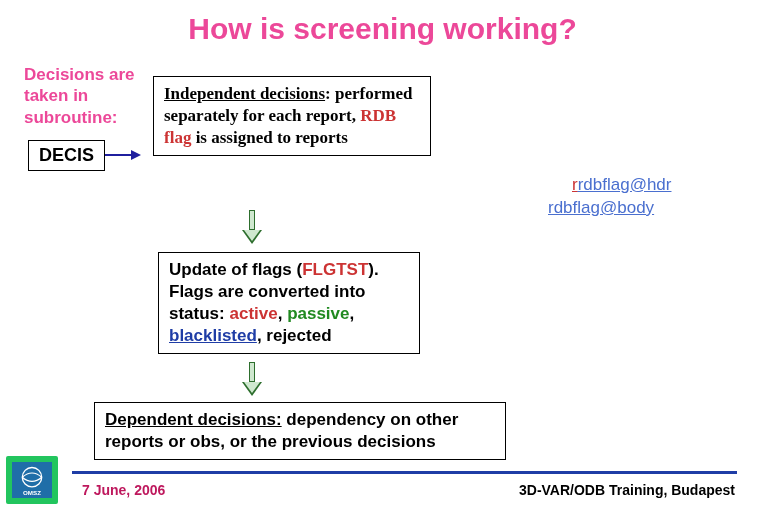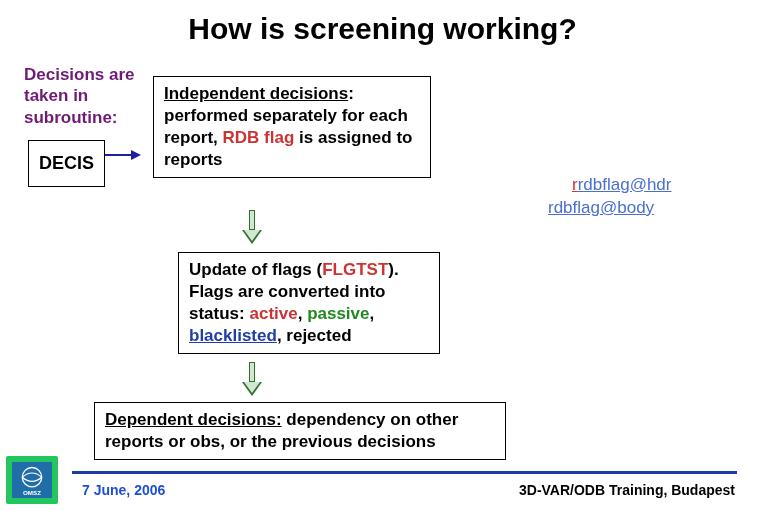--- a/index.html
+++ b/index.html
@@ -10,40 +10,40 @@
     font-family: Arial, Helvetica, sans-serif;
     position: relative;
     overflow: hidden;
   }
   .title {
     position: absolute;
     top: 12px;
     left: 0;
     width: 100%;
     text-align: center;
-    color: #000000;
+    color: #ec4899;
     font-size: 30px;
     font-weight: bold;
   }
   .intro {
     position: absolute;
     top: 64px;
     left: 24px;
     width: 130px;
     font-size: 17px;
     font-weight: bold;
     line-height: 1.25;
-    color: #701a75;
+    color: #ec4899;
   }
   .decis-box {
     position: absolute;
     top: 140px;
     left: 28px;
     border: 1.5px solid #000;
-    padding: 12px 10px;
+    padding: 4px 10px;
     font-size: 18px;
     font-weight: bold;
     background: #fff;
   }
   .arrow-right {
     position: absolute;
     top: 150px;
     left: 105px;
     width: 40px;
     height: 10px;
@@ -67,22 +67,22 @@
   }
   .box {
     position: absolute;
     border: 1.5px solid #000;
     padding: 6px 10px;
     font-size: 17px;
     font-weight: bold;
     line-height: 1.3;
     background: #fff;
   }
-  .box1 { top: 76px; left: 153px; width: 278px; }
-  .box2 { top: 252px; left: 158px; width: 262px; margin-left: 20px; }
+  .box1 { top: 76px; left: 153px; width: 278px; font-family: Liberation Serif, serif; }
+  .box2 { top: 252px; left: 158px; width: 262px; }
   .box3 { top: 402px; left: 94px; width: 412px; }
   .arrow-down {
     position: absolute;
     width: 20px;
     height: 34px;
   }
   .arrow-down .shaft {
     position: absolute;
     left: 7px;
     top: 0;
@@ -125,21 +125,21 @@
     left: 72px;
     right: 28px;
     bottom: 36px;
     height: 0;
     border-top: 3px solid #1f3da6;
   }
   .footer-left {
     position: absolute;
     left: 82px;
     bottom: 12px;
-    color: #1d4ed8;
+    color: #be185d;
     font-size: 14px;
     font-weight: bold;
   }
   .footer-right {
     position: absolute;
     right: 30px;
     bottom: 12px;
     font-size: 14px;
     font-weight: bold;
     color: #000;

